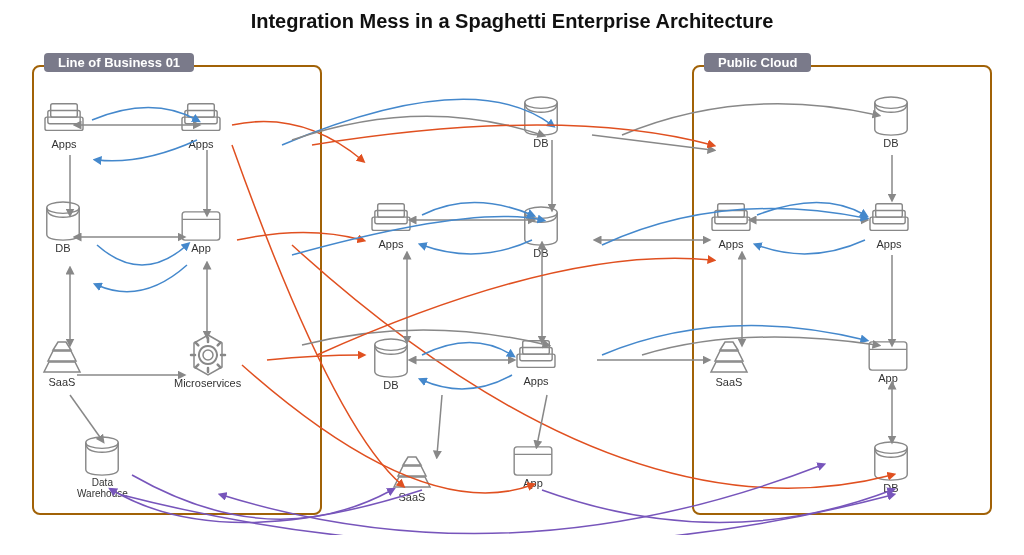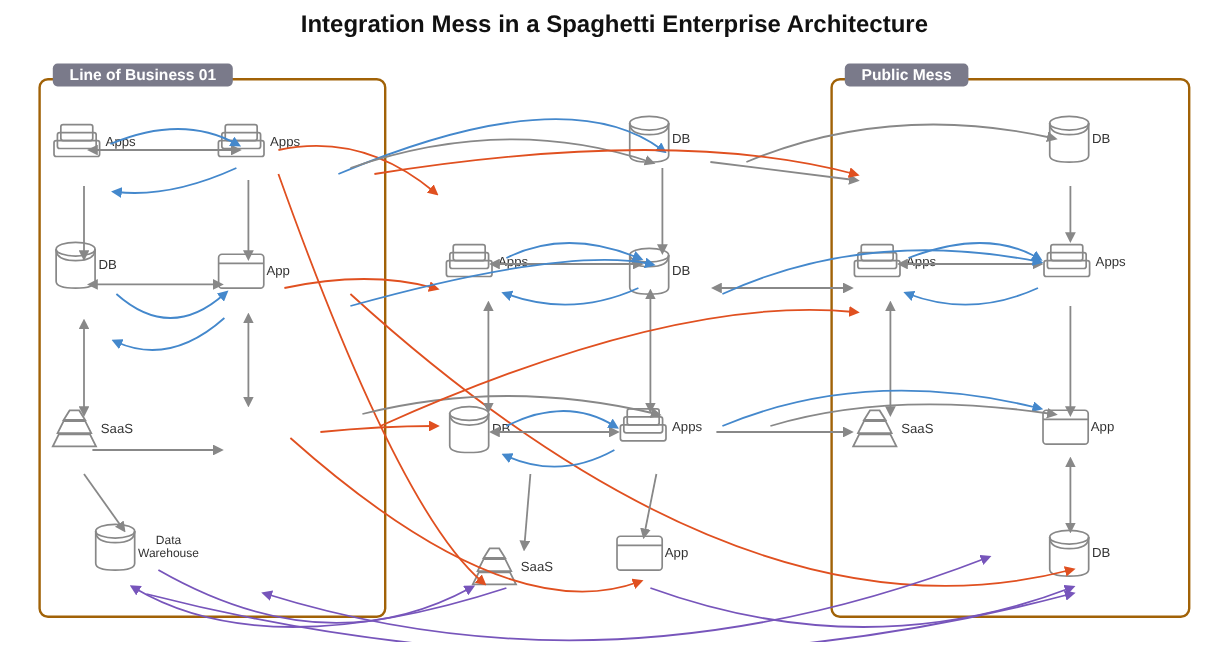--- a/index.html
+++ b/index.html
@@ -45,21 +45,21 @@
       color: white;
       font-size: 13px;
       font-weight: bold;
       padding: 2px 14px;
       border-radius: 4px;
     }
     
     .comp {
       position: absolute;
       display: flex;
-      flex-direction: row;
+      flex-direction: column;
       align-items: center;
       justify-content: center;
       font-size: 11px;
       color: #333;
       text-align: center;
     }
     
     .db-icon {
       width: 38px;
       height: 42px;
@@ -97,21 +97,21 @@
 <body>
 
 <div id="main-container">
   <h1 id="page-title">Integration Mess in a Spaghetti Enterprise Architecture</h1>
   <div id="diagram-area">
 
     <div class="biz-box" style="left:10px;top:20px;width:290px;height:450px;">
       <div class="biz-label">Line of Business 01</div>
     </div>
     <div class="biz-box" style="left:670px;top:20px;width:300px;height:450px;">
-      <div class="biz-label">Public Mess</div>
+      <div class="biz-label">Public Cloud</div>
     </div>
 
     <div class="comp" style="left:18px;top:55px;">
       <svg class="apps-icon" viewBox="0 0 48 40">
           <rect x="4" y="18" width="40" height="14" rx="2" fill="none" stroke="#888" stroke-width="1.5"></rect>
           <rect x="7" y="11" width="34" height="14" rx="2" fill="none" stroke="#888" stroke-width="1.5"></rect>
           <rect x="10" y="4" width="28" height="14" rx="2" fill="none" stroke="#888" stroke-width="1.5"></rect>
         </svg>
       <span>Apps</span>
     </div>
@@ -144,20 +144,39 @@
 
     <div class="comp" style="left:18px;top:295px;">
       <svg class="saas-icon" viewBox="0 0 44 36">
           <polygon points="4,32 40,32 35,22 9,22" fill="none" stroke="#888" stroke-width="1.5"></polygon>
           <polygon points="8,21 36,21 31,11 13,11" fill="none" stroke="#888" stroke-width="1.5"></polygon>
           <polygon points="13,10 31,10 26,2 18,2" fill="none" stroke="#888" stroke-width="1.5"></polygon>
         </svg>
       <span>SaaS</span>
     </div>
 
+    <div class="comp" style="left:152px;top:288px;">
+      <svg class="gear-icon" viewBox="0 0 44 44">
+        <path d="M22,13 A9,9 0 1,1 21.9,13 Z" fill="none" stroke="#888" stroke-width="2"></path>
+        <circle cx="22" cy="22" r="5" fill="none" stroke="#888" stroke-width="1.5"></circle>
+        <g stroke="#888" stroke-width="2.5" stroke-linecap="round">
+          <line x1="22" y1="5" x2="22" y2="9"></line>
+          <line x1="22" y1="35" x2="22" y2="39"></line>
+          <line x1="5" y1="22" x2="9" y2="22"></line>
+          <line x1="35" y1="22" x2="39" y2="22"></line>
+          <line x1="9.4" y1="9.4" x2="12.3" y2="12.3"></line>
+          <line x1="31.7" y1="31.7" x2="34.6" y2="34.6"></line>
+          <line x1="34.6" y1="9.4" x2="31.7" y2="12.3"></line>
+          <line x1="12.3" y1="31.7" x2="9.4" y2="34.6"></line>
+        </g>
+
+        <polygon points="22,2 36,10 36,34 22,42 8,34 8,10" fill="none" stroke="#888" stroke-width="1.5"></polygon>
+      </svg>
+      <span>Microservices</span>
+    </div>
 
     <div class="comp" style="left:55px;top:390px;">
       <svg class="db-icon" viewBox="0 0 38 44">
           <ellipse cx="19" cy="8" rx="17" ry="6" fill="none" stroke="#888" stroke-width="1.5"></ellipse>
           <path d="M2,8 Q2,18 19,18 Q36,18 36,8" fill="none" stroke="#888" stroke-width="1.5"></path>
           <path d="M2,8 L2,36 Q2,42 19,42 Q36,42 36,36 L36,8" fill="none" stroke="#888" stroke-width="1.5"></path>
         </svg>
       <span style="font-size:10px;">Data<br>Warehouse</span>
     </div>
 

